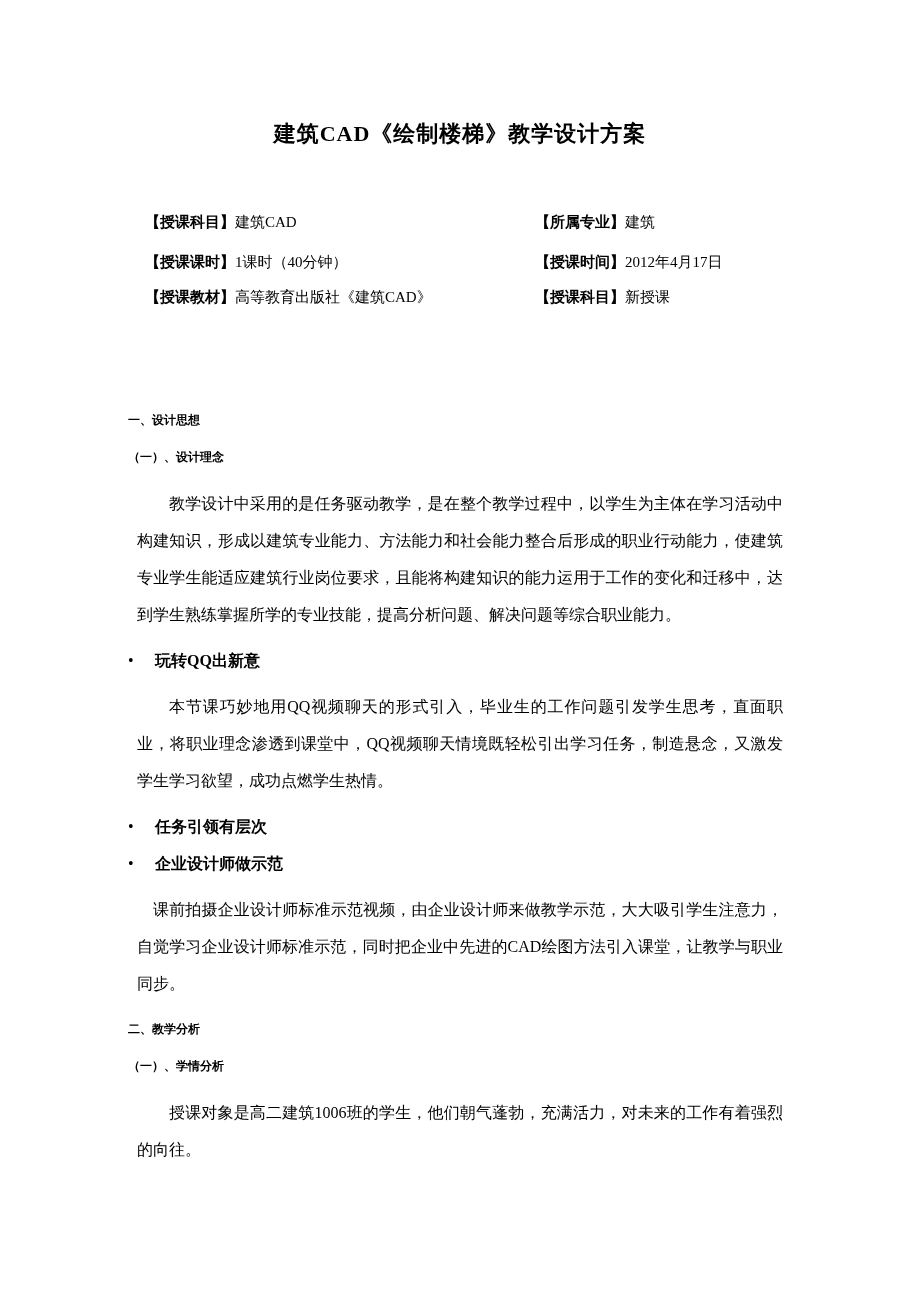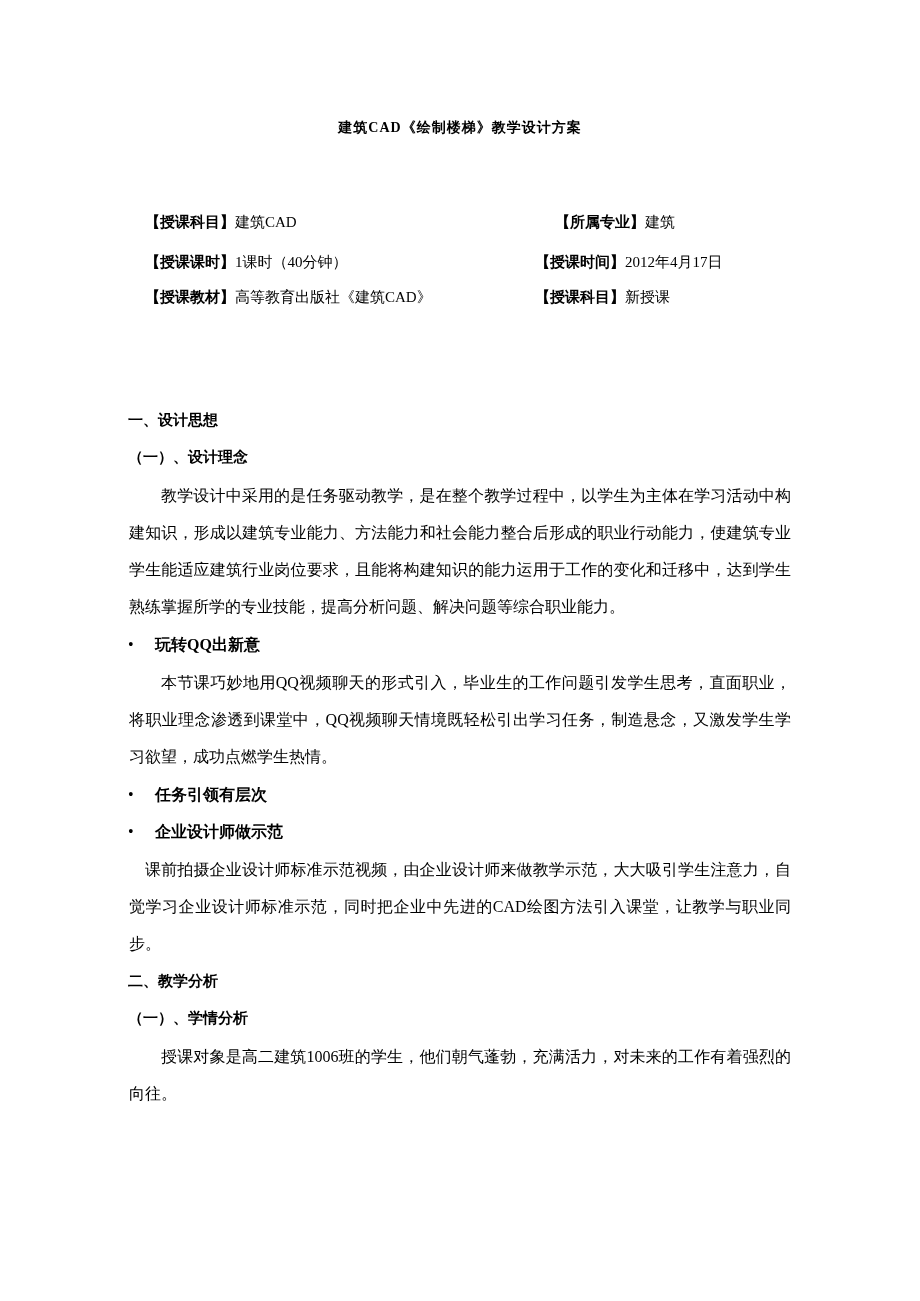--- a/index.html
+++ b/index.html
@@ -17,56 +17,56 @@
     overflow: hidden;
   }
 
   .doc-title {
     position: absolute;
     top: 119px;
     left: 0;
     width: 100%;
     margin: 0;
     text-align: center;
-    font-size: 14px;
+    font-size: 22px;
     font-weight: bold;
     letter-spacing: 1px;
   }
 
   .meta {
     position: absolute;
     top: 211px;
     left: 145px;
     width: 660px;
     font-size: 15px;
     line-height: 23px;
   }
   .meta-row { display: flex; }
-  .meta-row.gap-lg { margin-bottom: 17px; gap: 20px; }
+  .meta-row.gap-lg { margin-bottom: 17px; }
   .meta-row.gap-sm { margin-bottom: 1px; }
   .meta-row.gap-md { margin-bottom: 12px; }
   .meta-cell.left { width: 390px; }
   .meta-cell.right { flex: 1; }
   .meta-label { font-weight: bold; }
 
   .doc-body {
     position: absolute;
     top: 402px;
     left: 128px;
     width: 664px;
     font-size: 16px;
     line-height: 37px;
   }
   .heading {
     margin: 0;
     font-weight: bold;
-    font-size: 15px;
+    font-size: 12px;
   }
   .para {
-    margin: 1px;
+    margin: 9px;
     text-align: justify;
     text-indent: 2em;
   }
   .para.indent-1 { text-indent: 1em; }
   .bullet-item {
     display: flex;
     font-weight: bold;
   }
   .bullet-marker {
     width: 27px;

